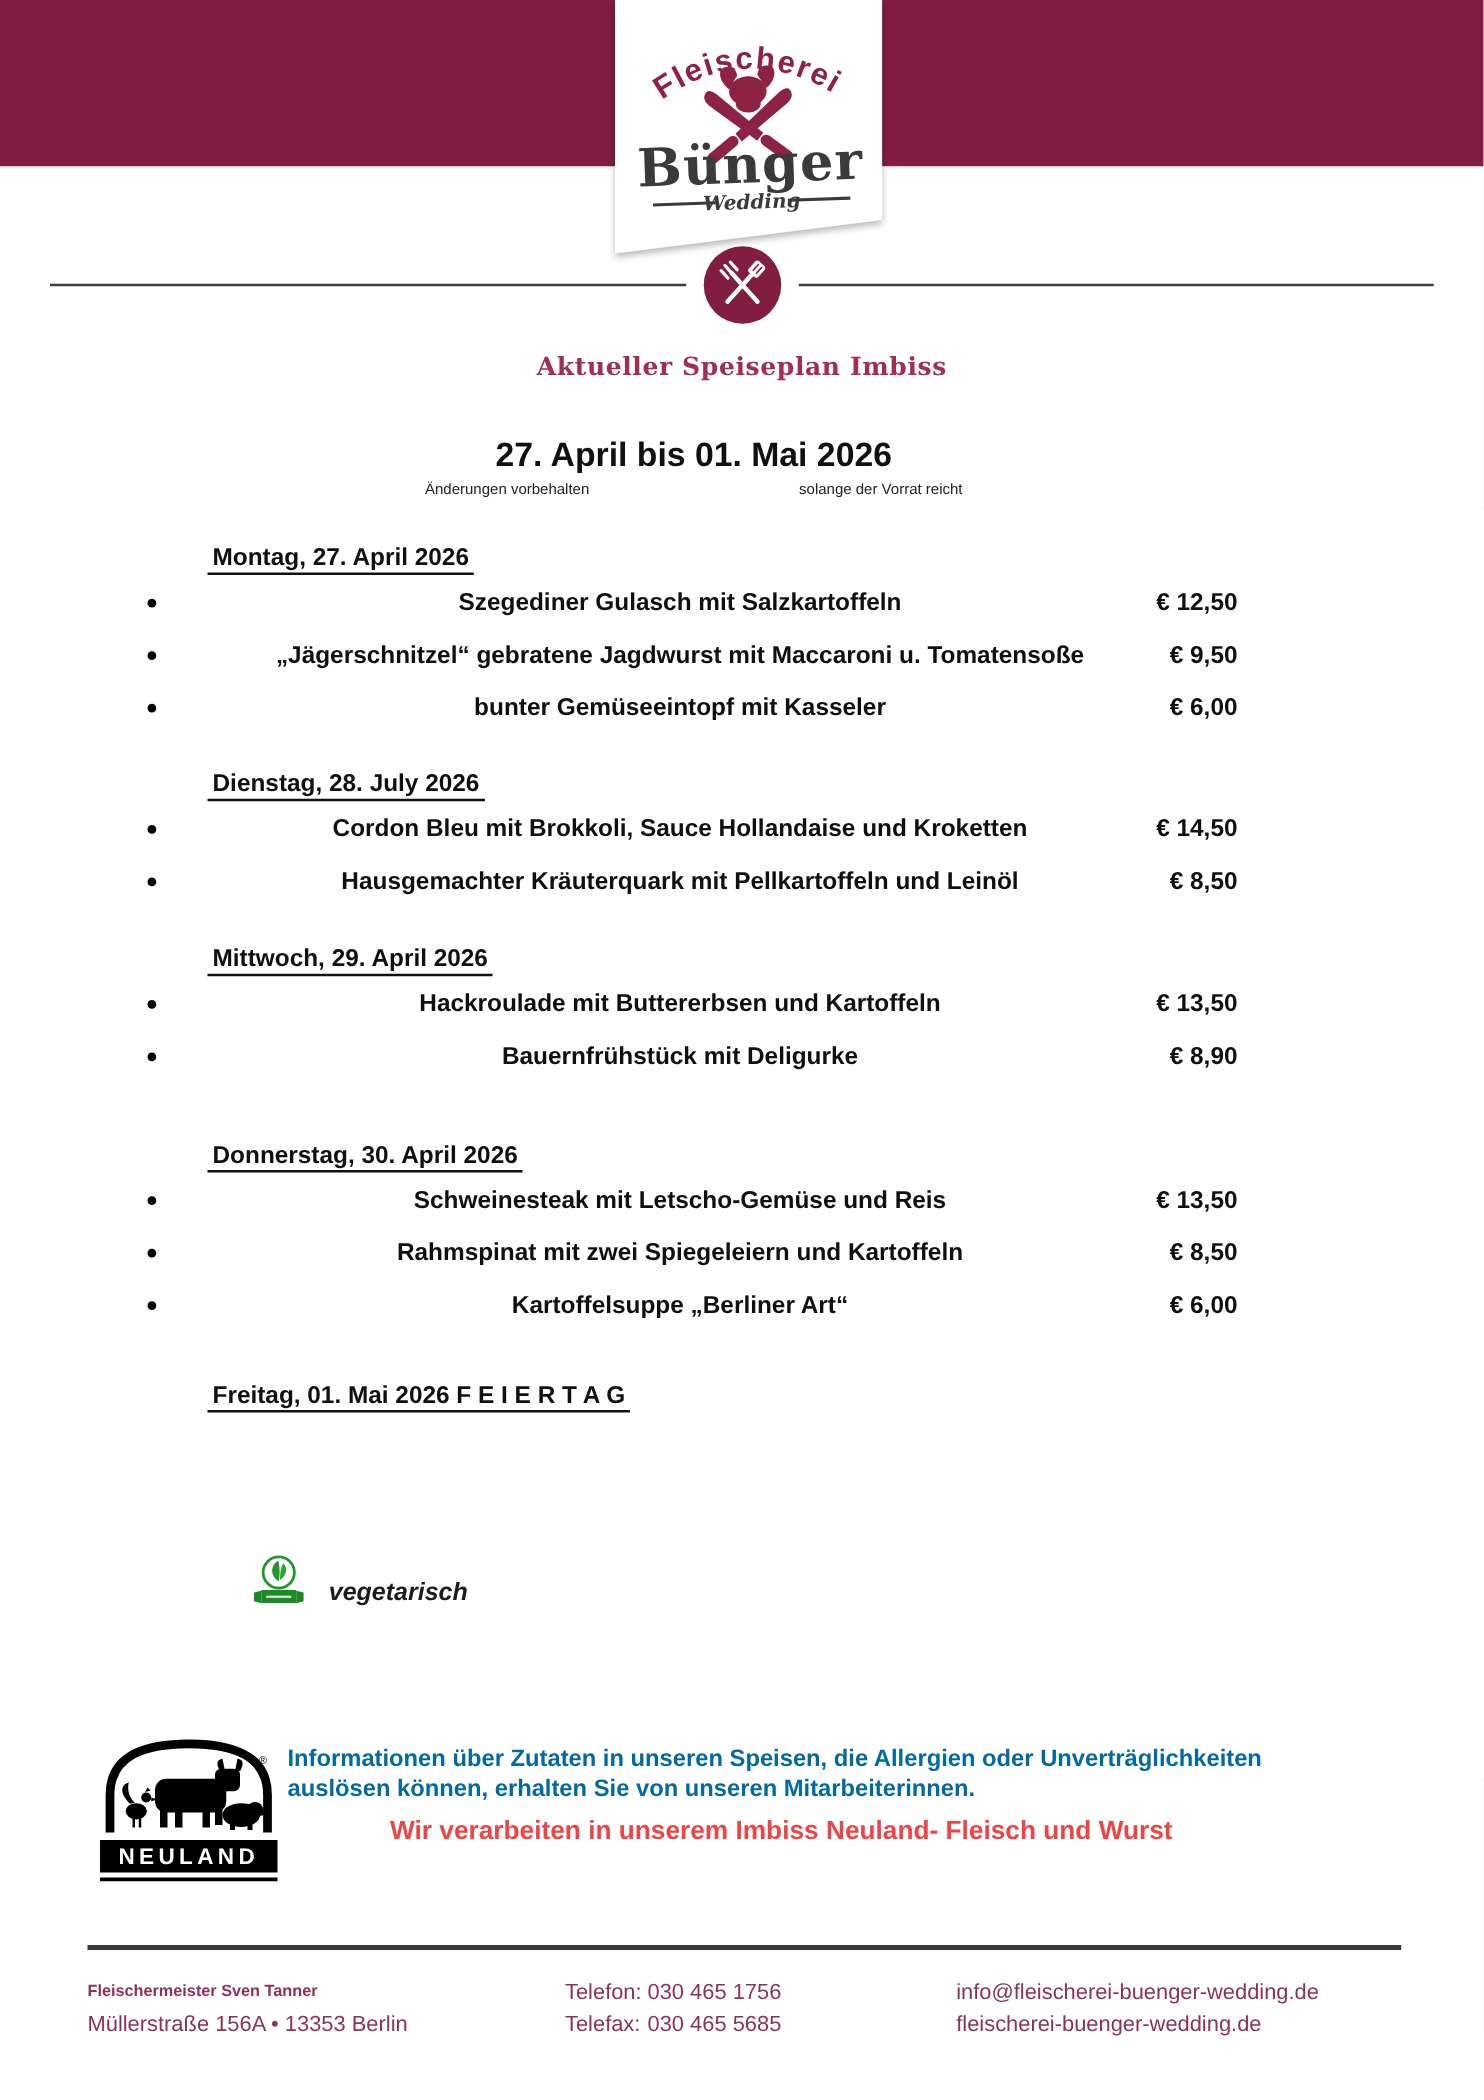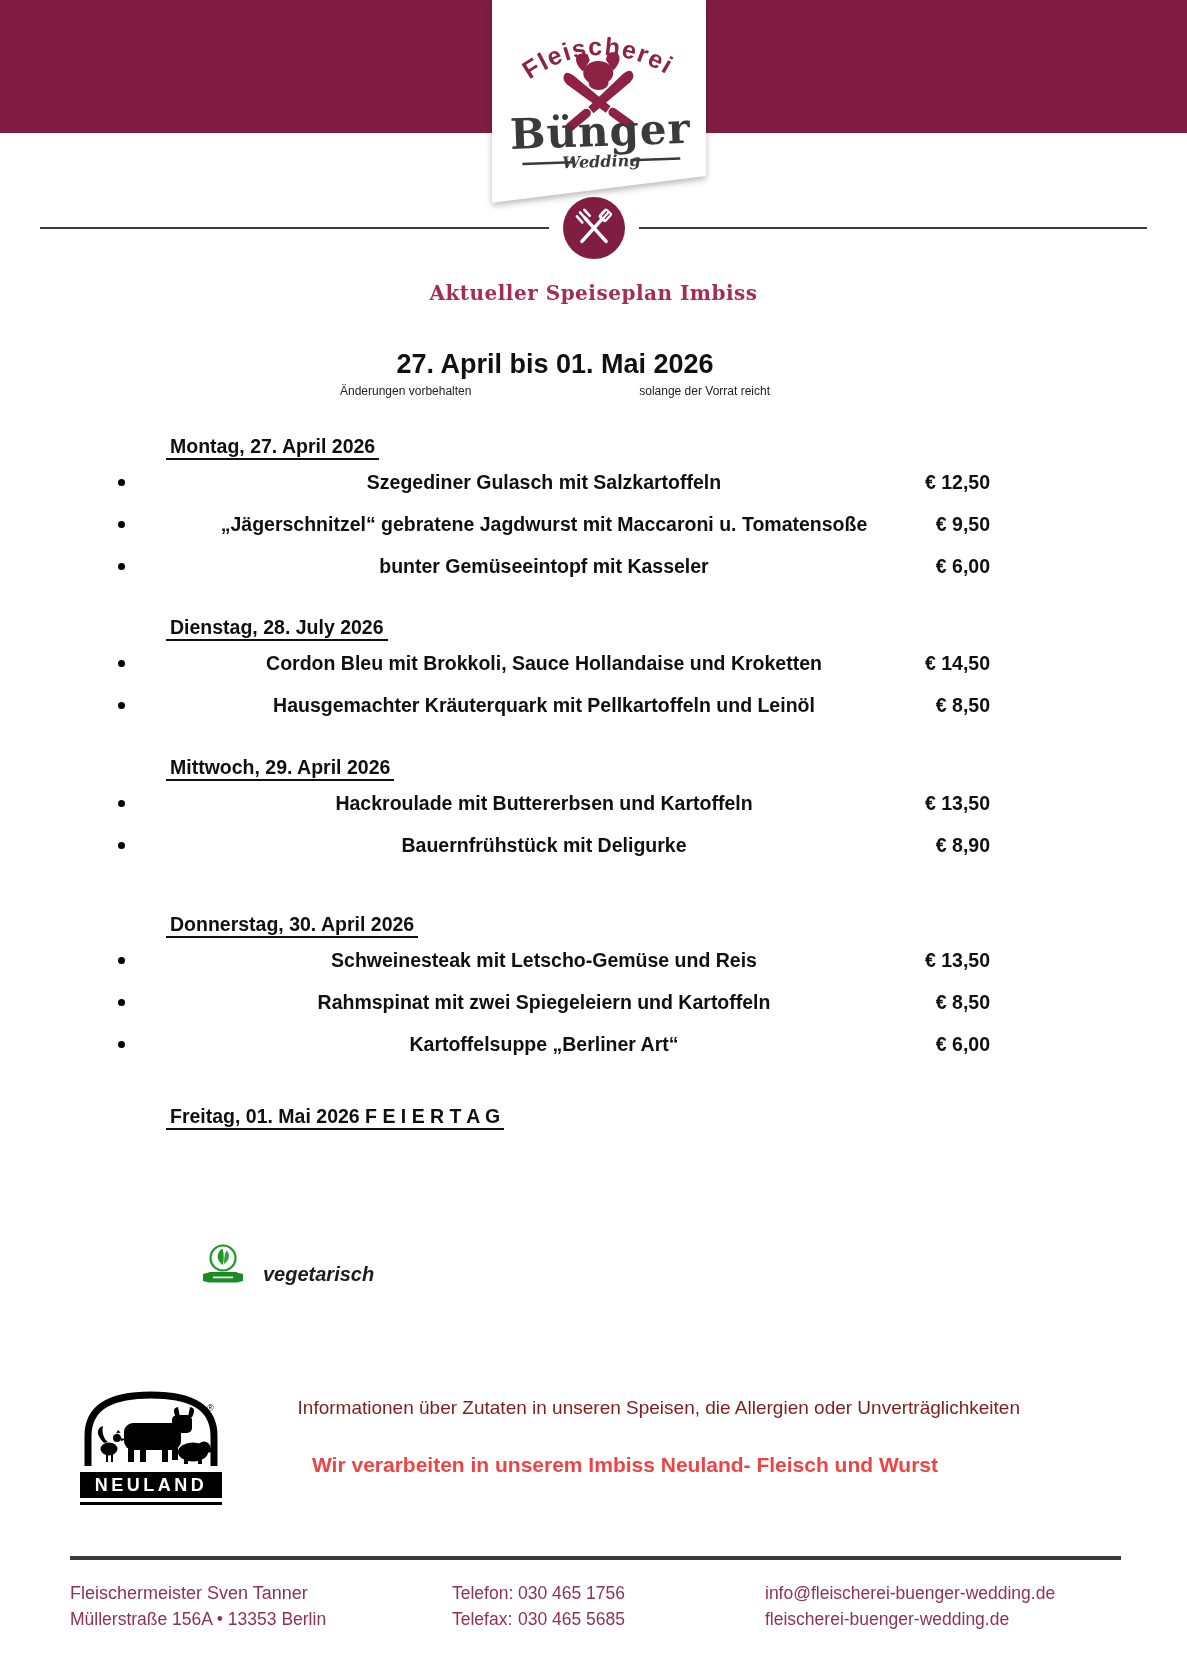--- a/index.html
+++ b/index.html
@@ -43,31 +43,31 @@
   .bullet{width:7px;height:7px;border-radius:50%;background:#000;margin-left:8px;flex:none;}
   .item-name{margin-left:65px;flex:1;text-align:center;}
   .item-price{flex:none;min-width:92px;text-align:right;white-space:nowrap;}
 
   
   .veg{position:absolute;left:203px;top:1242px;display:flex;align-items:flex-end;gap:20px;}
   .veg-label{font-style:italic;font-weight:bold;font-size:20px;color:#1c1c1c;padding-bottom:2px;}
 
   
   .neuland{position:absolute;left:76px;top:1386px;width:150px;height:122px;}
-  .info1{position:absolute;left:230px;top:1396px;width:790px;text-align:right;
-         font-weight:normal;font-size:19px;line-height:23.5px;color:#7f1d1d;}
+  .info1{position:absolute;left:230px;top:1396px;width:790px;text-align:left;
+         font-weight:bold;font-size:19px;line-height:23.5px;color:#0369a1;}
   .neuland-line{position:absolute;left:230px;top:1453px;width:790px;text-align:center;
                 font-weight:bold;font-size:21px;color:#ef4444;}
 
   
   .frule{position:absolute;left:70px;top:1556px;width:1051px;height:4px;background:#3a3a3a;}
   .footer{position:absolute;top:1580px;left:0;width:100%;height:70px;font-size:17.5px;
           color:#8d3157;line-height:26px;}
   .fcol1{position:absolute;left:70px;top:0;}
-  .fcol1 .owner{font-weight:normal;font-size:18px;}
+  .fcol1 .owner{font-weight:bold;font-size:13px;}
   .fcol2{position:absolute;left:452px;top:0;}
   .fcol2 .flabel{display:inline-block;min-width:66px;}
   .fcol3{position:absolute;left:765px;top:0;}
 </style>
 </head>
 <body>
 
 <div class="page">
 
   <div class="topbar"></div>
@@ -243,20 +243,21 @@
       <rect x="122" y="71" width="4" height="7"></rect>
     </g>
     <text x="131" y="25" font-size="9" font-family="Liberation Sans, sans-serif" fill="#000">®</text>
     <rect x="4" y="86" width="142" height="26" fill="#000000"></rect>
     <text x="75" y="105" text-anchor="middle" font-family="Liberation Sans, sans-serif" font-weight="bold" font-size="18" letter-spacing="3.5" fill="#ffffff">NEULAND</text>
     <rect x="4" y="116" width="142" height="3" fill="#000000"></rect>
   </svg>
 
   <div class="info1">
     <div>Informationen über Zutaten in unseren Speisen, die Allergien oder Unverträglichkeiten</div>
+    <div>auslösen können, erhalten Sie von unseren Mitarbeiterinnen.</div>
   </div>
   <div class="neuland-line">Wir verarbeiten in unserem Imbiss Neuland- Fleisch und Wurst</div>
 
   <div class="frule"></div>
   <div class="footer">
     <div class="fcol1">
       <div class="owner">Fleischermeister Sven Tanner</div>
       <div>Müllerstraße 156A • 13353 Berlin</div>
     </div>
     <div class="fcol2">

